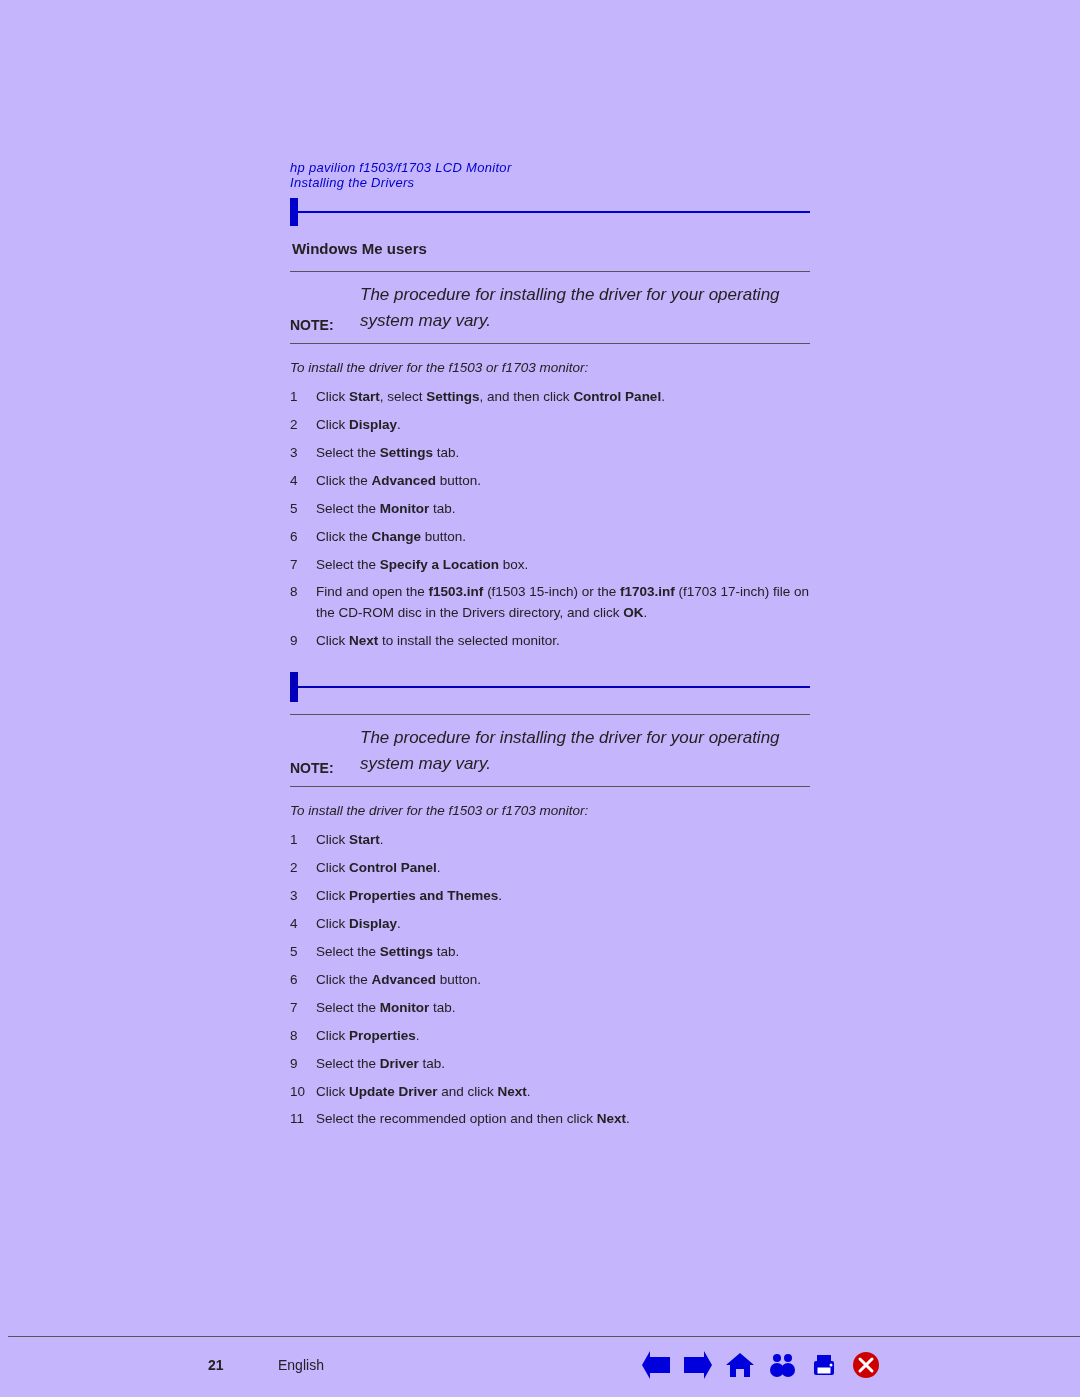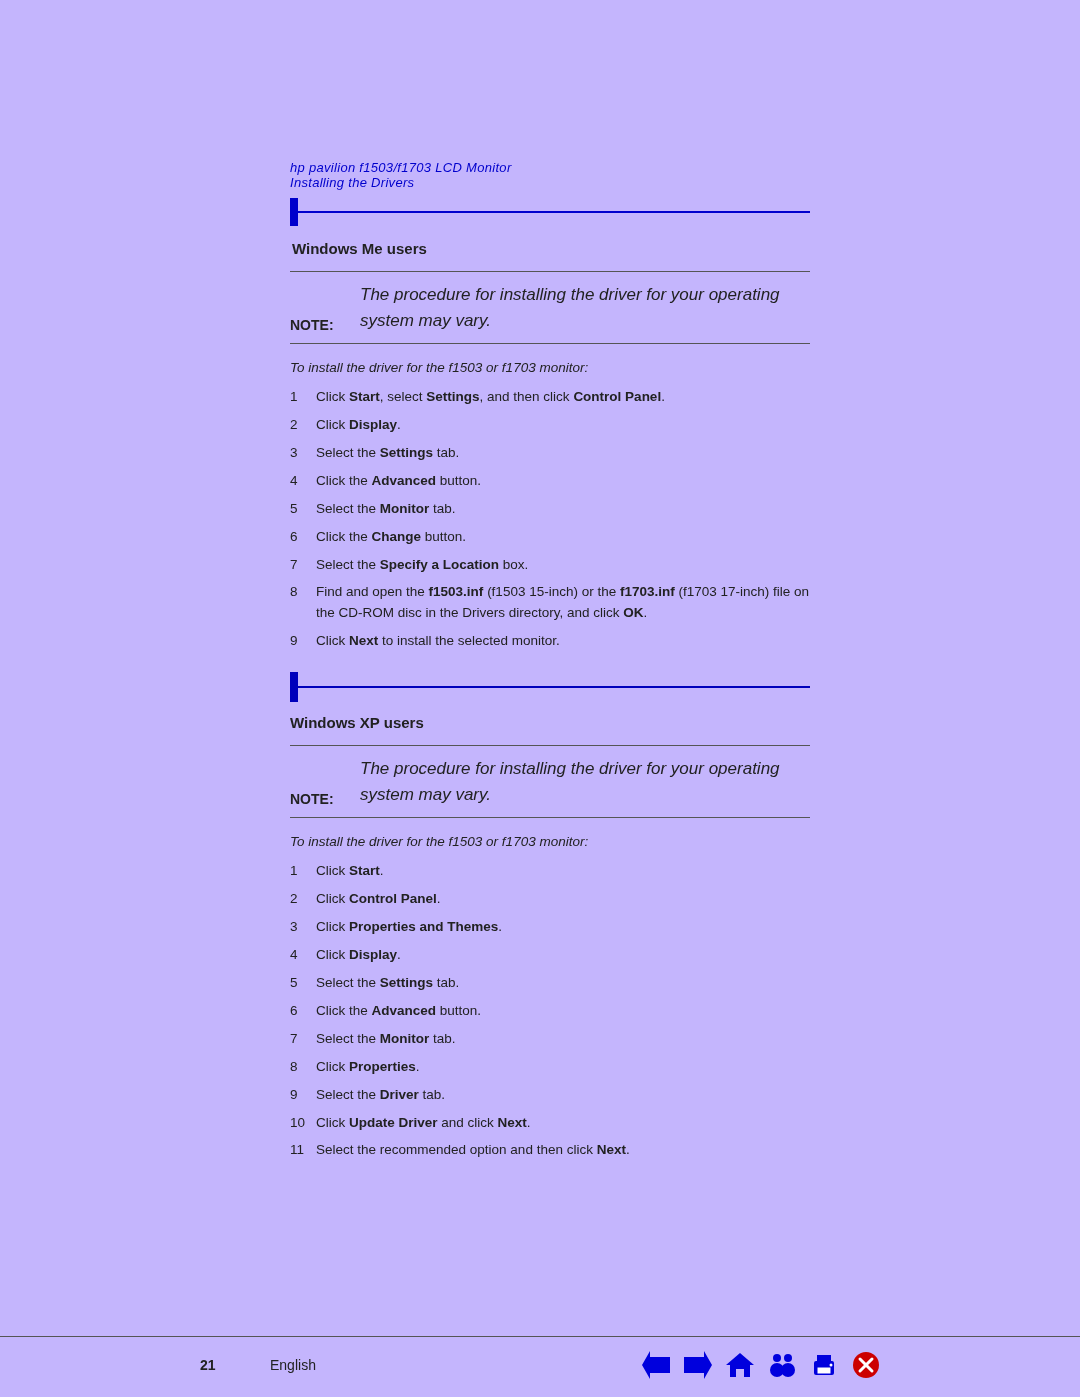--- a/index.html
+++ b/index.html
@@ -140,21 +140,21 @@
     }
 
     .step-text b {
       font-weight: bold;
     }
 
     
     .footer {
       position: absolute;
       bottom: 0;
-      left: 0;
+      left: 8px;
       right: 0;
       border-top: 1.5px solid #555;
       display: flex;
       align-items: center;
       padding: 14px 200px 18px 200px;
     }
 
     .footer-page {
       font-weight: bold;
       font-size: 14px;
@@ -284,21 +284,20 @@
         <span class="step-num">9</span>
         <span class="step-text">Click <b>Next</b> to install the selected monitor.</span>
       </li>
     </ol>
 
     <div class="blue-rule-container">
       <div class="blue-accent-bar"></div>
       <div class="blue-rule-line"></div>
     </div>
 
-    <div class="xp-section-heading">Windows XP users</div>
 
     <div class="note-box">
       <span class="note-label">NOTE:</span>
       <span class="note-text">The procedure for installing the driver for your operating<br>system may vary.</span>
     </div>
 
     <div class="intro-italic">To install the driver for the f1503 or f1703 monitor:</div>
 
     <ol class="steps-list">
       <li>

